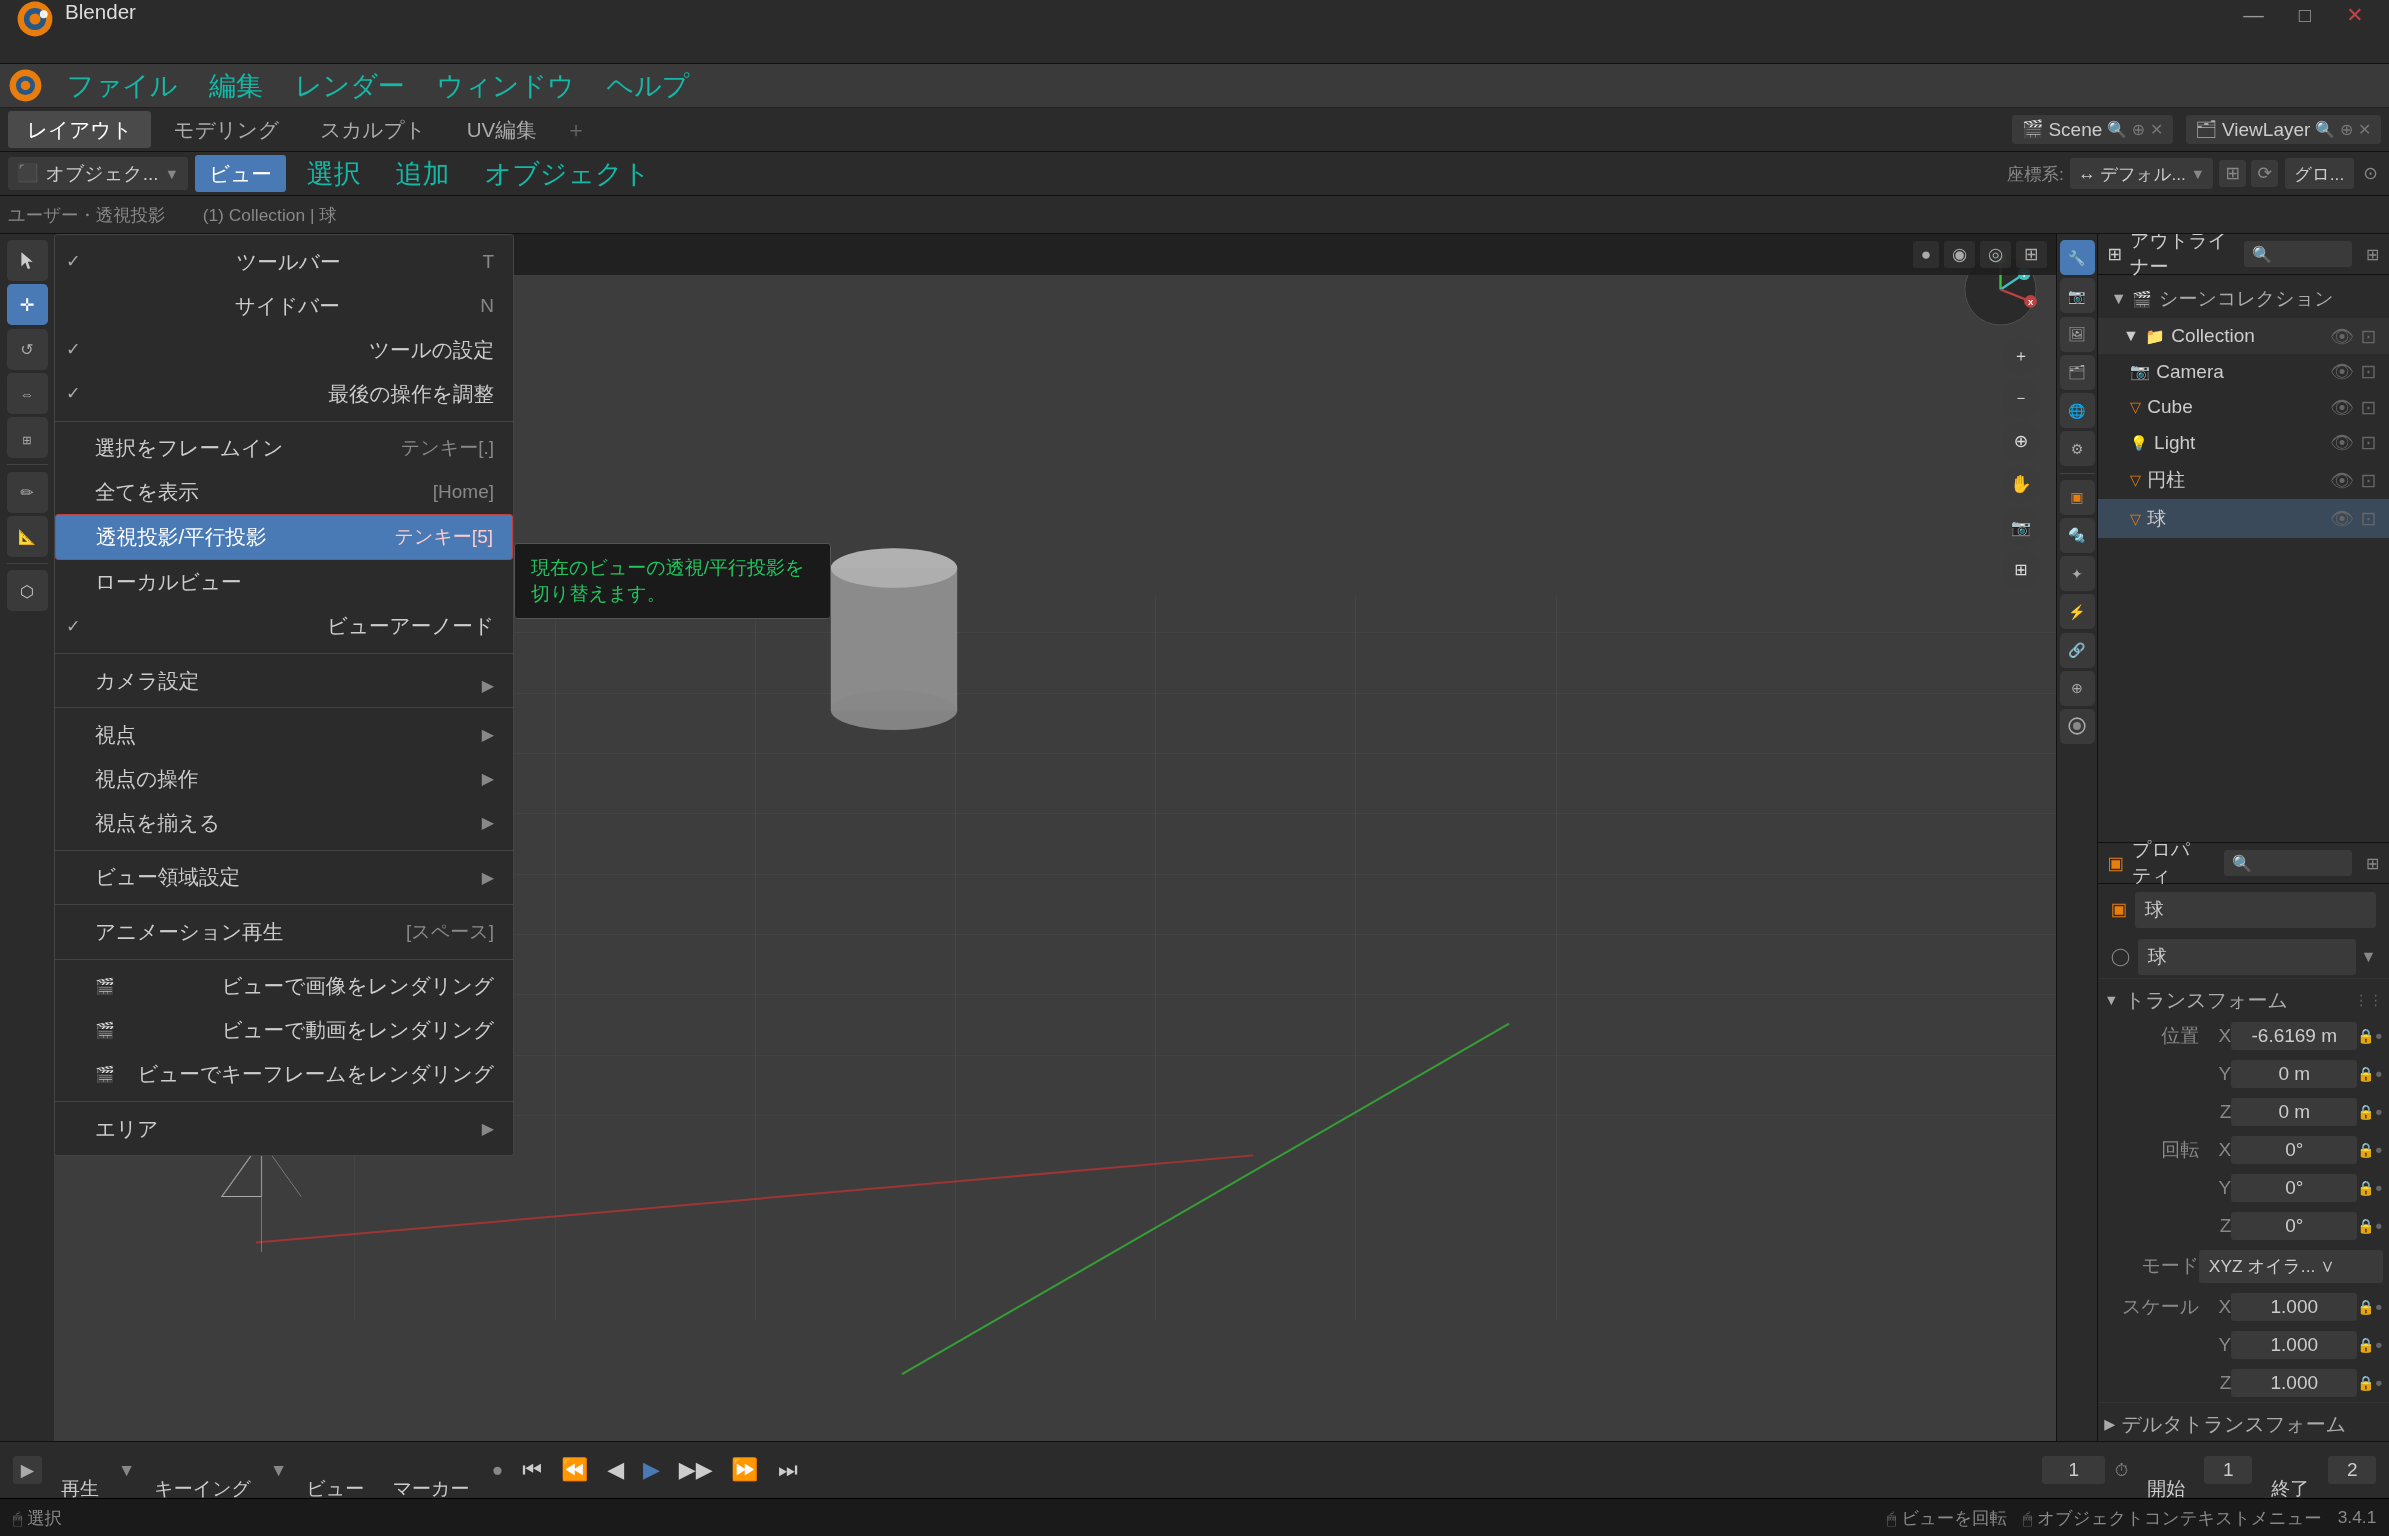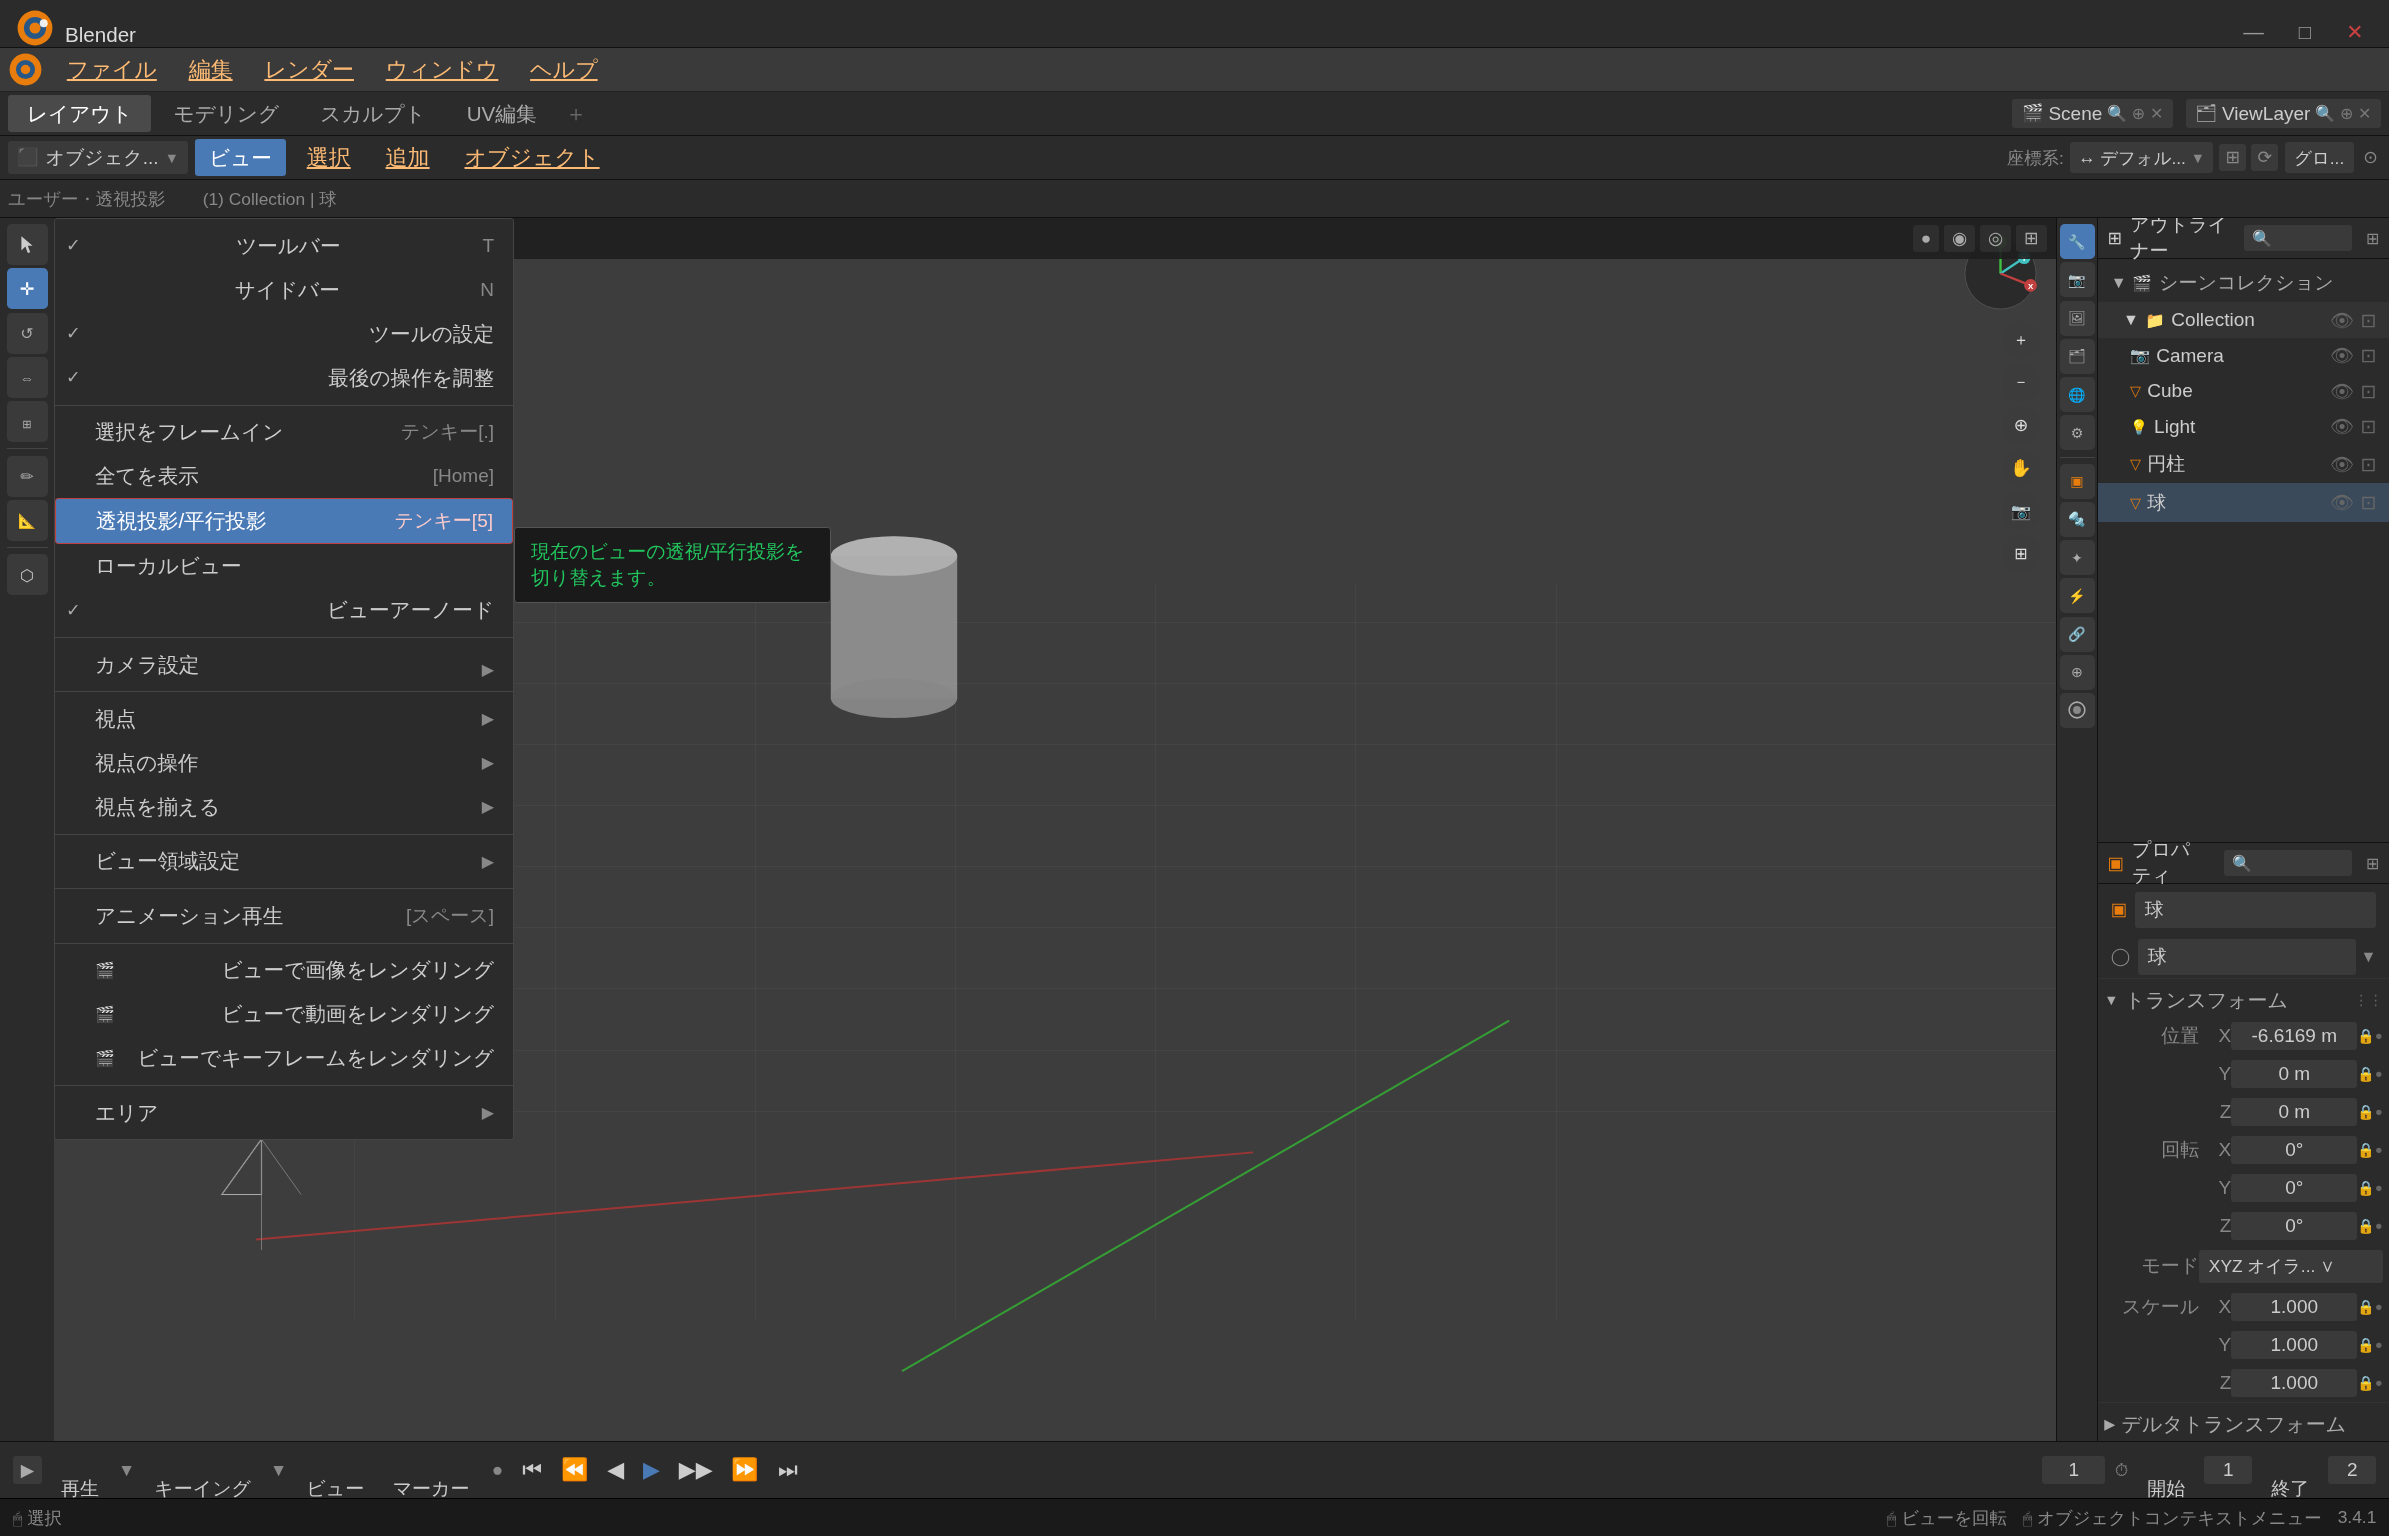--- a/index.html
+++ b/index.html
@@ -9,24 +9,24 @@
       background: #1a1a1a;
       font-family: 'Segoe UI', sans-serif;
       font-size: 20.6px;
       color: #cccccc;
       overflow: hidden;
       position: relative;
     }
 
     
     .title-bar {
-      height: 48px;
+      height: 64px;
       background: #2b2b2b;
       display: flex;
-      align-items: flex-end;
+      align-items: flex-start;
       padding: 0 16px;
       border-bottom: 0.8px solid #111;
     }
     .title-bar-logo {
       width: 38px;
       height: 38px;
       margin-right: 11px;
     }
     .title-bar-controls {
       display: flex;
@@ -45,25 +45,24 @@
       height: 44px;
       background: #3a3a3a;
       display: flex;
       align-items: center;
       padding: 0 8px;
       gap: 3.2px;
       border-bottom: 0.8px solid #222;
     }
     .menu-item {
       padding: 4.8px 14.3px;
-      font-size: 22px;
-      color: #fdba74;
+      font-size: 27px;
+      color: #14b8a6;
       cursor: pointer;
       border-radius: 3.2px;
-      text-decoration: underline;
     }
     .workspace-tab {
       padding: 4.8px 19px;
       font-size: 20.6px;
       color: #aaa;
       cursor: pointer;
       border-radius: 3.2px;
     }
     .workspace-tab.active {
       background: #4a4a4a;

